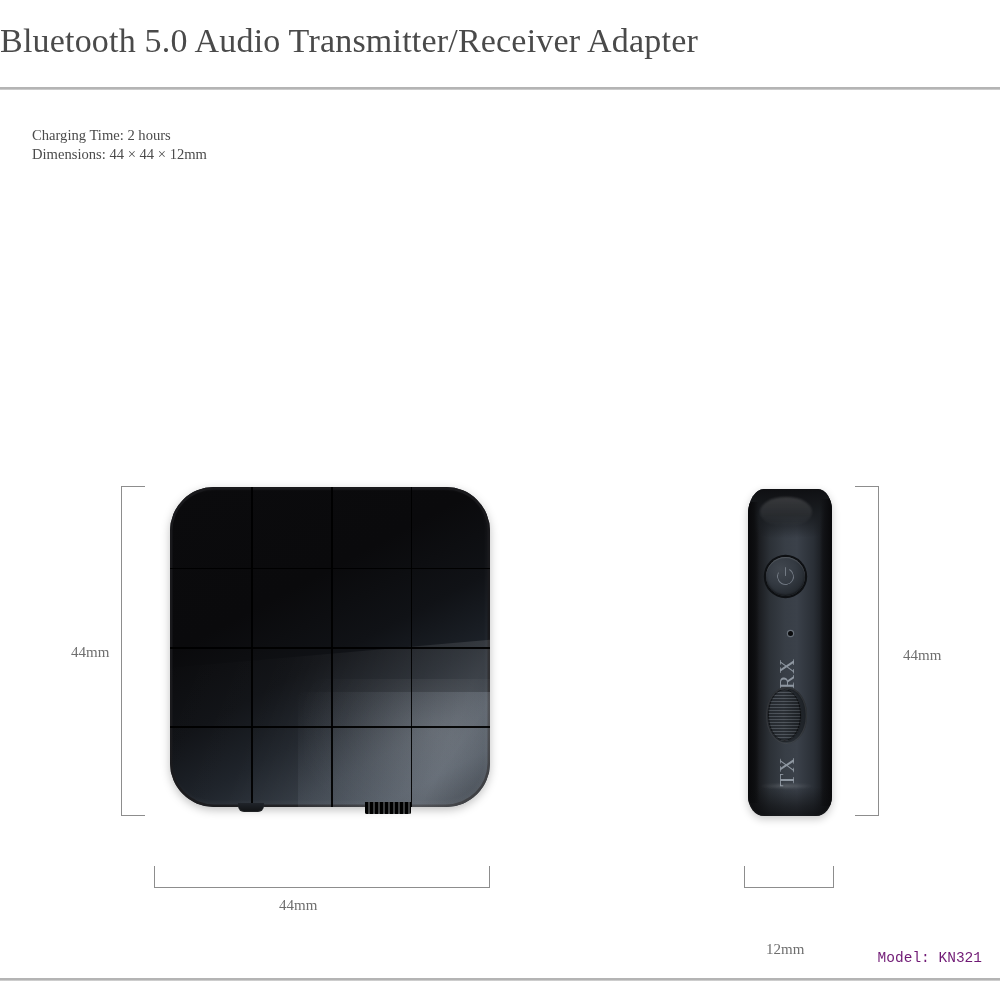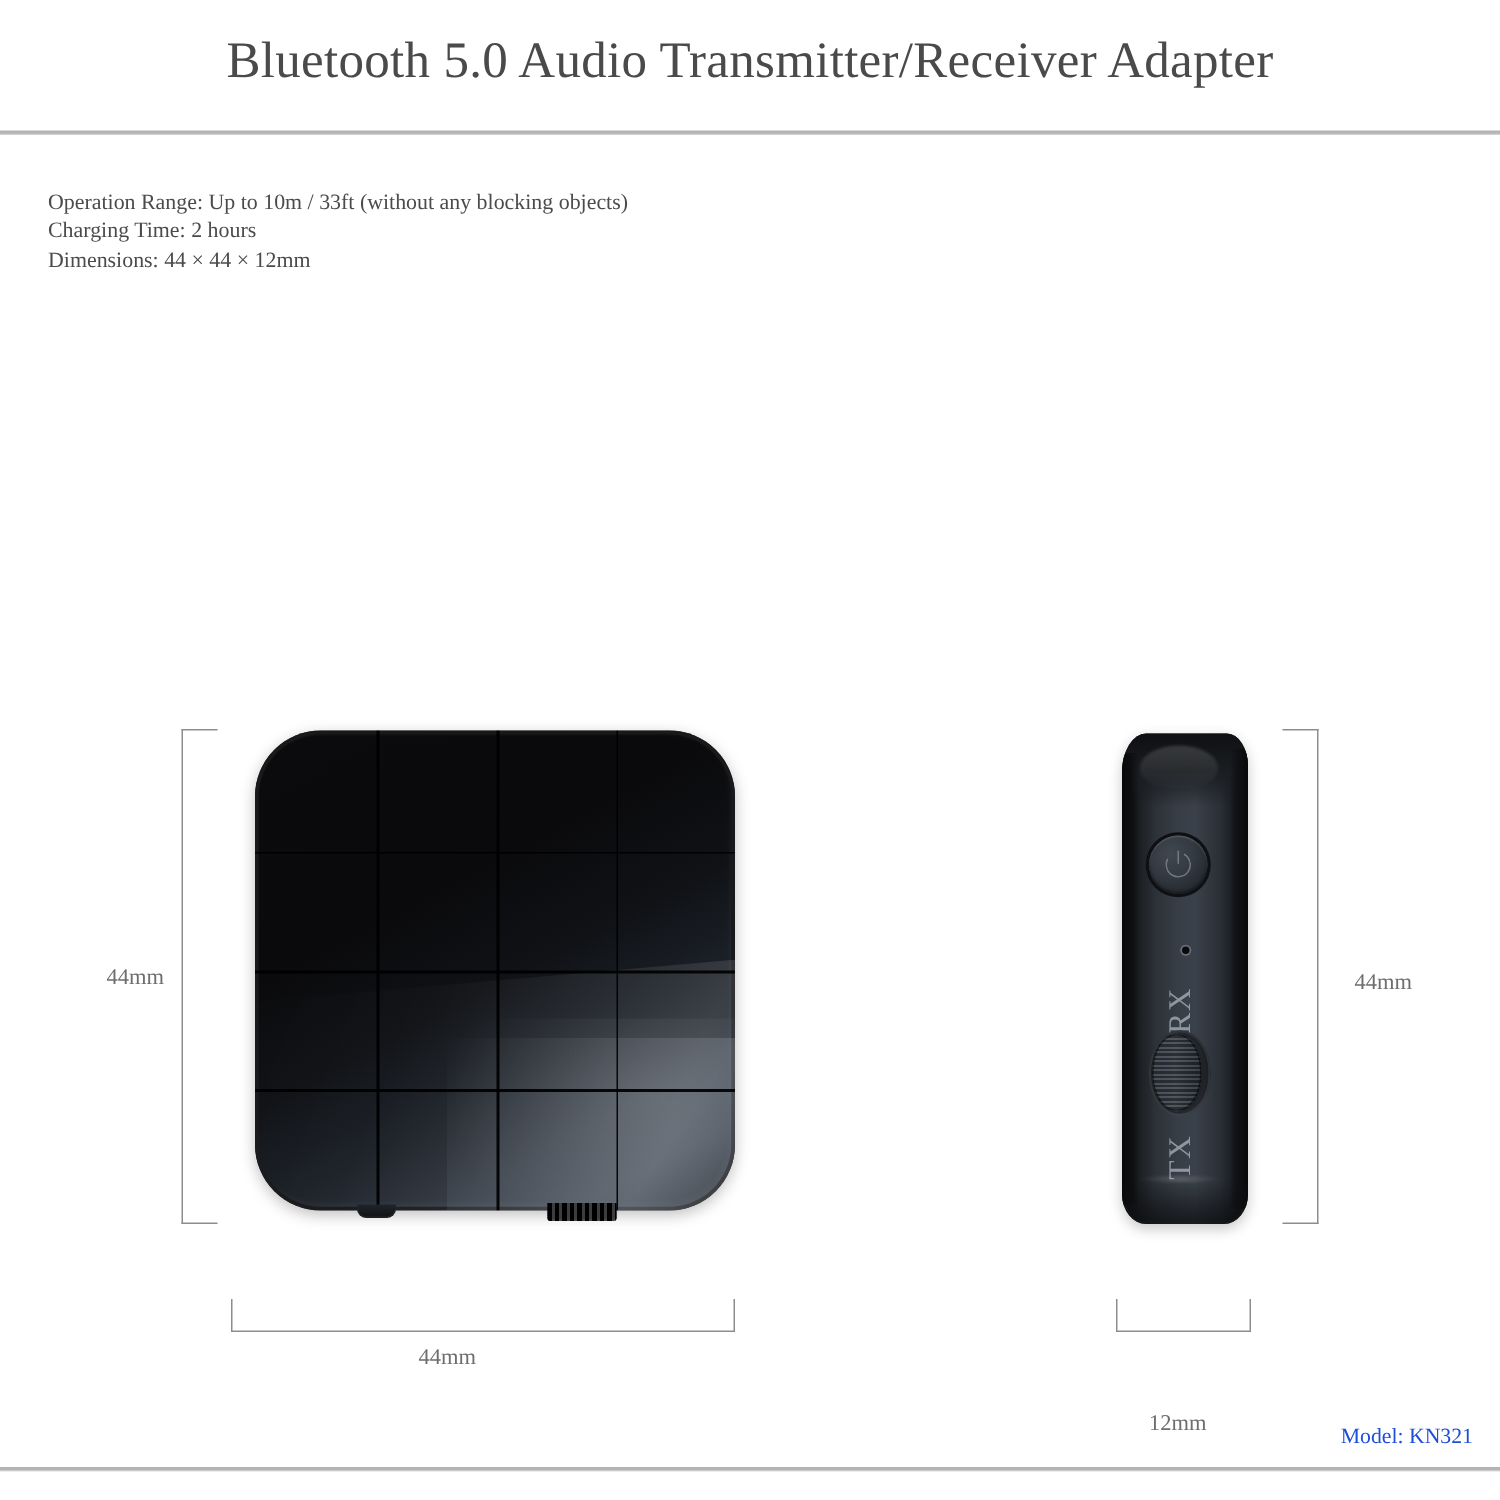--- a/index.html
+++ b/index.html
@@ -19,21 +19,21 @@
     overflow: hidden;
     background: #ffffff;
   }
 
   
   .page-title {
     position: absolute;
     left: 0;
     top: 22px;
     width: 1000px;
-    text-align: center;
+    text-align: left;
     font-family: "Liberation Serif", serif;
     font-size: 34px;
     font-weight: 400;
     letter-spacing: 0.2px;
     color: #4a4a4a;
     white-space: nowrap;
   }
   .header-rule {
     position: absolute;
     left: 0;
@@ -370,44 +370,43 @@
     font-size: 15px;
     color: #6e6e6e;
     white-space: nowrap;
   }
 
   
   .model-label {
     position: absolute;
     right: 18px;
     top: 950px;
-    font-family: Liberation Serif, serif;
+    font-family: Liberation Mono, monospace;
     font-size: 14.5px;
-    color: #1d4ed8;
+    color: #701a75;
     white-space: nowrap;
   }
   .footer-rule {
     position: absolute;
     left: 0;
     top: 978px;
     width: 1000px;
     height: 3px;
     background: linear-gradient(to bottom, #b4b4b4 0%, #b4b4b4 55%, #dcdcdc 100%);
   }
 </style>
 </head>
 <body>
 
 <div id="page">
 
   <div class="page-title">Bluetooth 5.0 Audio Transmitter/Receiver Adapter</div>
   <div class="header-rule"></div>
 
   <div class="spec-list">
-    <div class="spec-line">Operation Range: Up to 10m / 33ft (without any blocking objects)</div>
     <div class="spec-line">Charging Time: 2 hours</div>
     <div class="spec-line">Dimensions: 44 × 44 × 12mm</div>
   </div>
 
   <div class="stage">
 
     <div class="front-view">
       <div class="front-body">
         <div class="front-gloss"></div>
         <div class="front-gloss2"></div>

